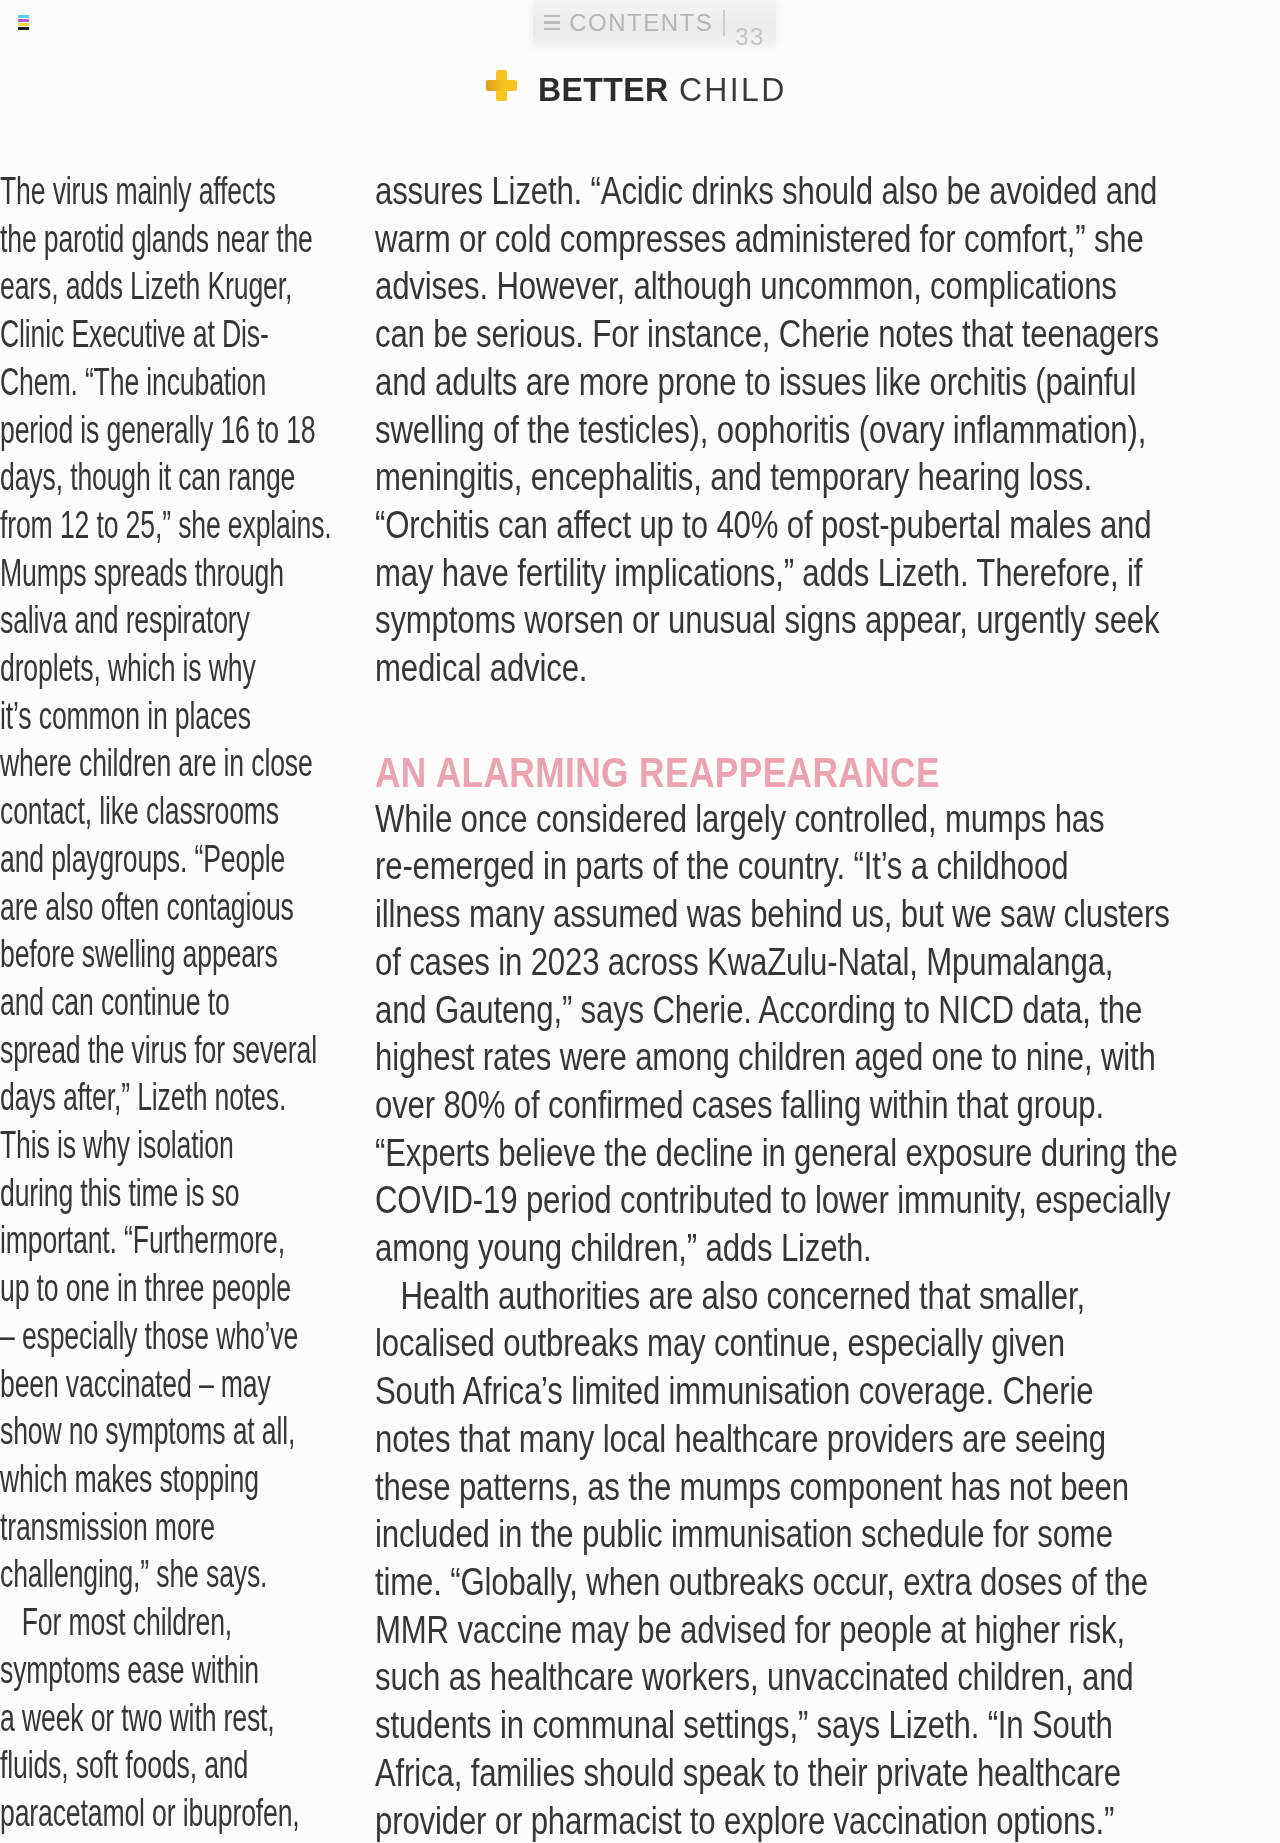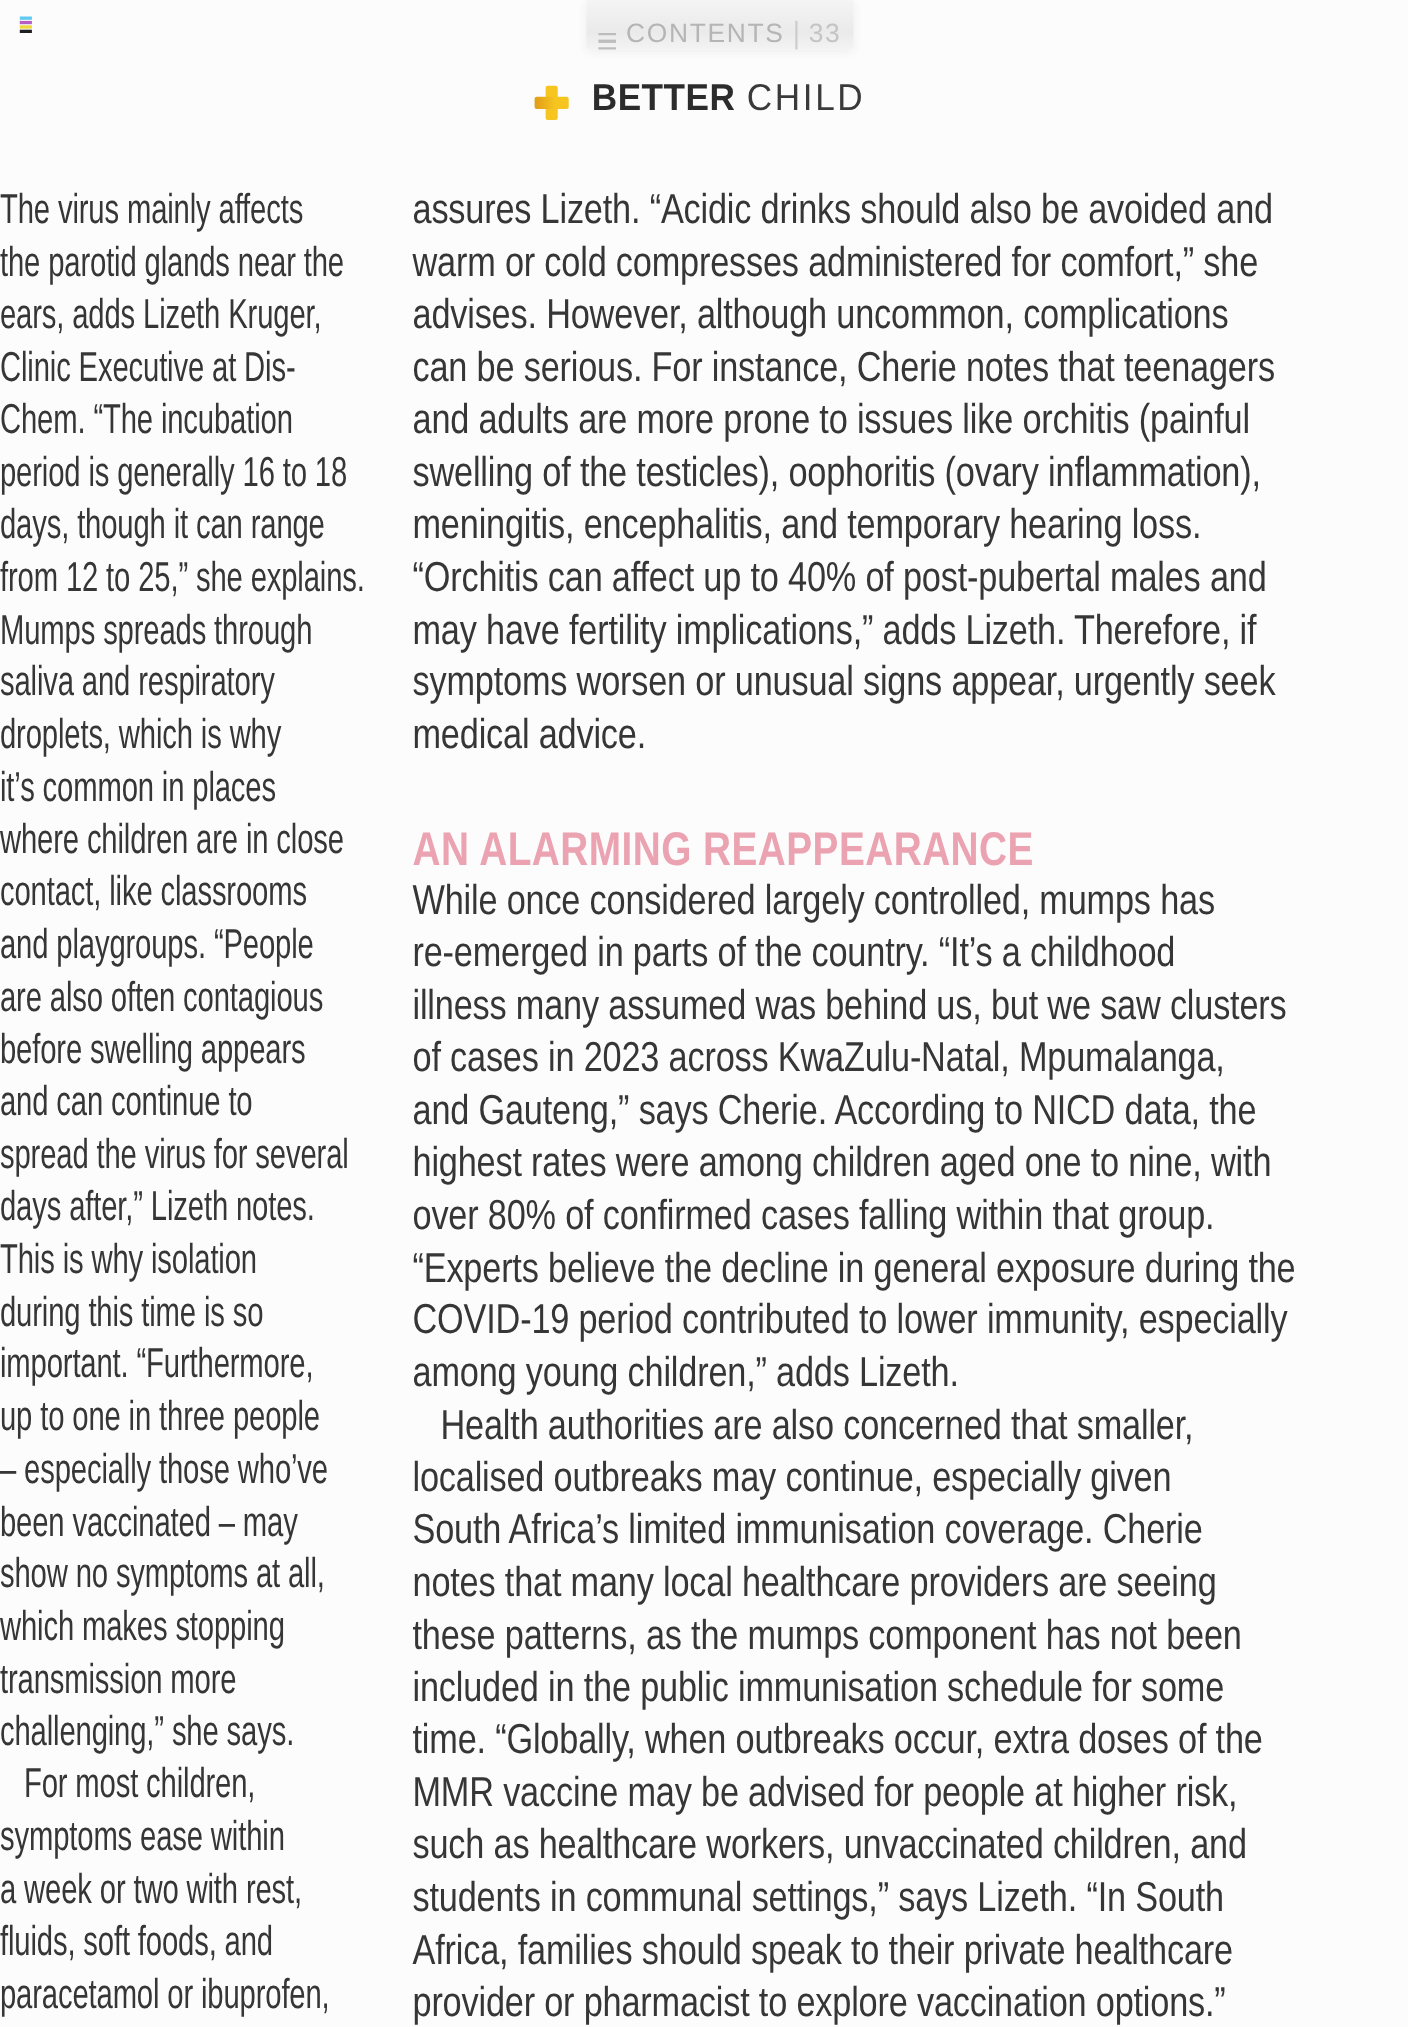--- a/index.html
+++ b/index.html
@@ -17,32 +17,32 @@
   .cmyk .c1{background:#5fc9f1;}
   .cmyk .c2{background:#b55fc6;}
   .cmyk .c3{background:#ecd93a;}
   .cmyk .c4{background:#1e1e1e;}
 
   
   .contents-btn{
     position:absolute;left:533px;top:0;width:243px;height:45px;
     background:linear-gradient(180deg,#f4f4f4 0%,#eaeaea 65%,#f3f3f3 100%);
     border-radius:3px;box-shadow:0 2px 10px rgba(0,0,0,0.06);
-    display:flex;align-items:flex-end;justify-content:center;gap:9px;
+    display:flex;align-items:center;justify-content:center;gap:9px;
     color:#b5b5b5;font-size:24px;letter-spacing:1.5px;cursor:pointer;
   }
   .hamburger{display:flex;flex-direction:column;gap:4px;}
   .hamburger i{display:block;width:16px;height:2.5px;background:#bdbdbd;}
   .pg-divider{width:2px;height:26px;background:#cccccc;margin:0 1px;}
   .pg-num{color:#c4c4c4;margin-top:28px;}
 
   
   .brand{
     position:absolute;top:70px;left:0;width:100%;
-    display:flex;justify-content:center;align-items:flex-end;gap:13px;
+    display:flex;justify-content:center;align-items:flex-start;gap:13px;
   }
   .cross{width:31px;height:31px;position:relative;flex:0 0 auto;}
   .cross .v{position:absolute;left:10px;top:0;width:11px;height:31px;background:#f6c51f;border-radius:2px;}
   .cross .h{position:absolute;left:0;top:10px;width:31px;height:11px;background:linear-gradient(90deg,#e09c17,#f6c51f 60%);border-radius:2px;}
   .brand-text{font-size:34px;transform:scaleX(0.94);transform-origin:center;white-space:nowrap;}
   .brand-bold{font-weight:bold;color:#2c2c2c;letter-spacing:0.5px;}
   .brand-light{font-weight:400;color:#3a3a3a;margin-left:11px;letter-spacing:2.5px;}
 
   
   .col{

